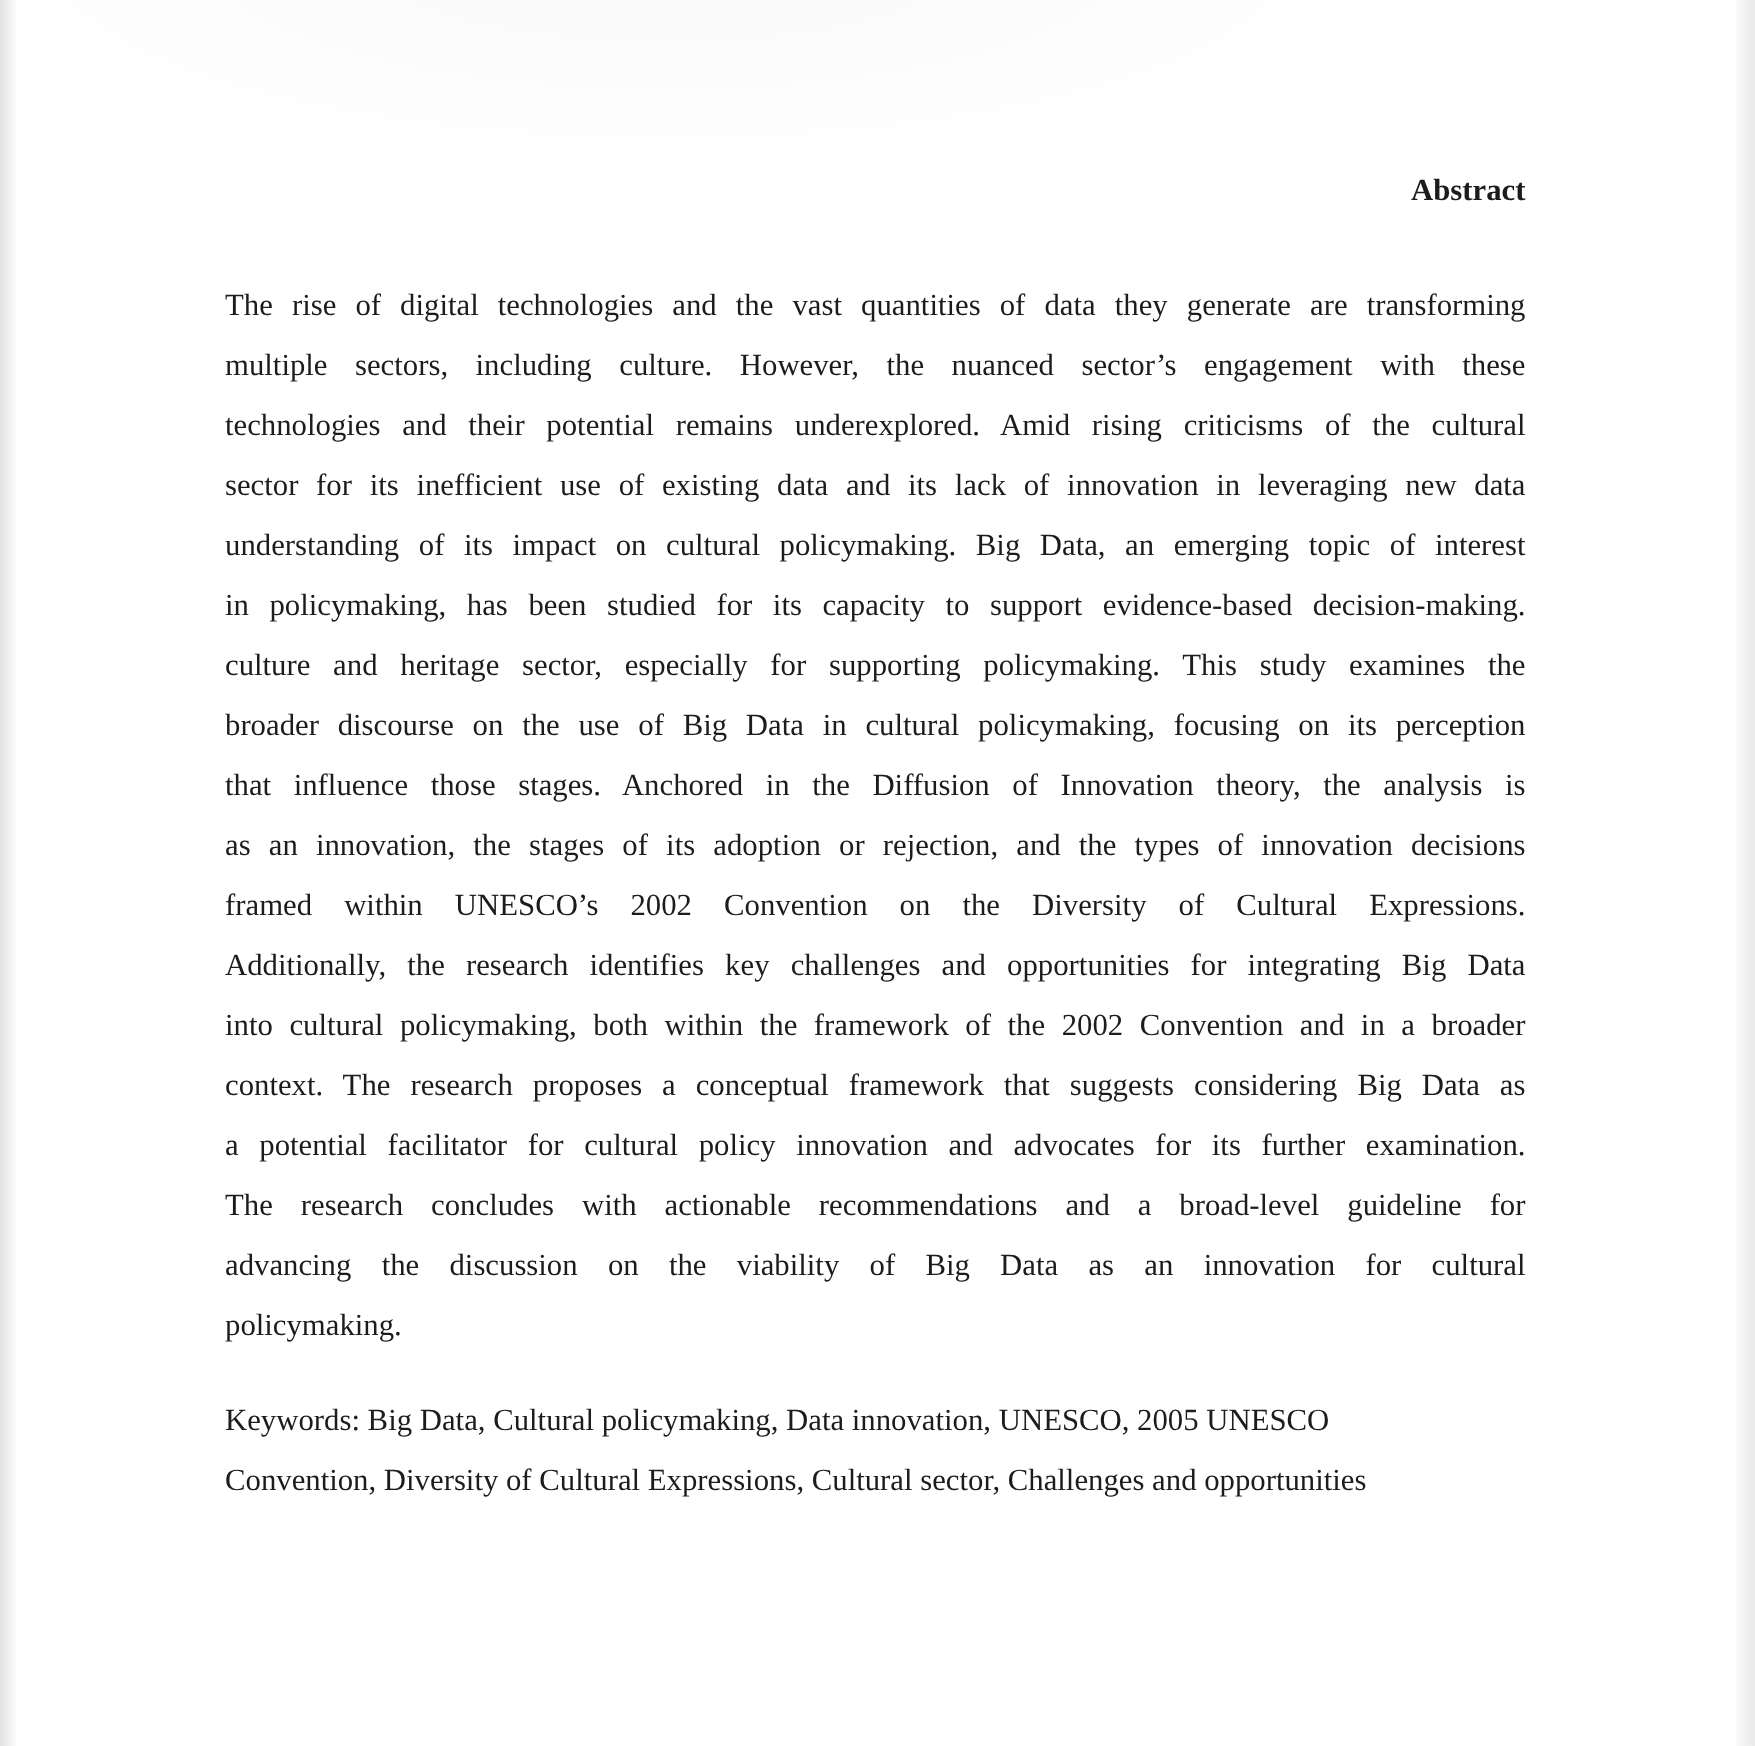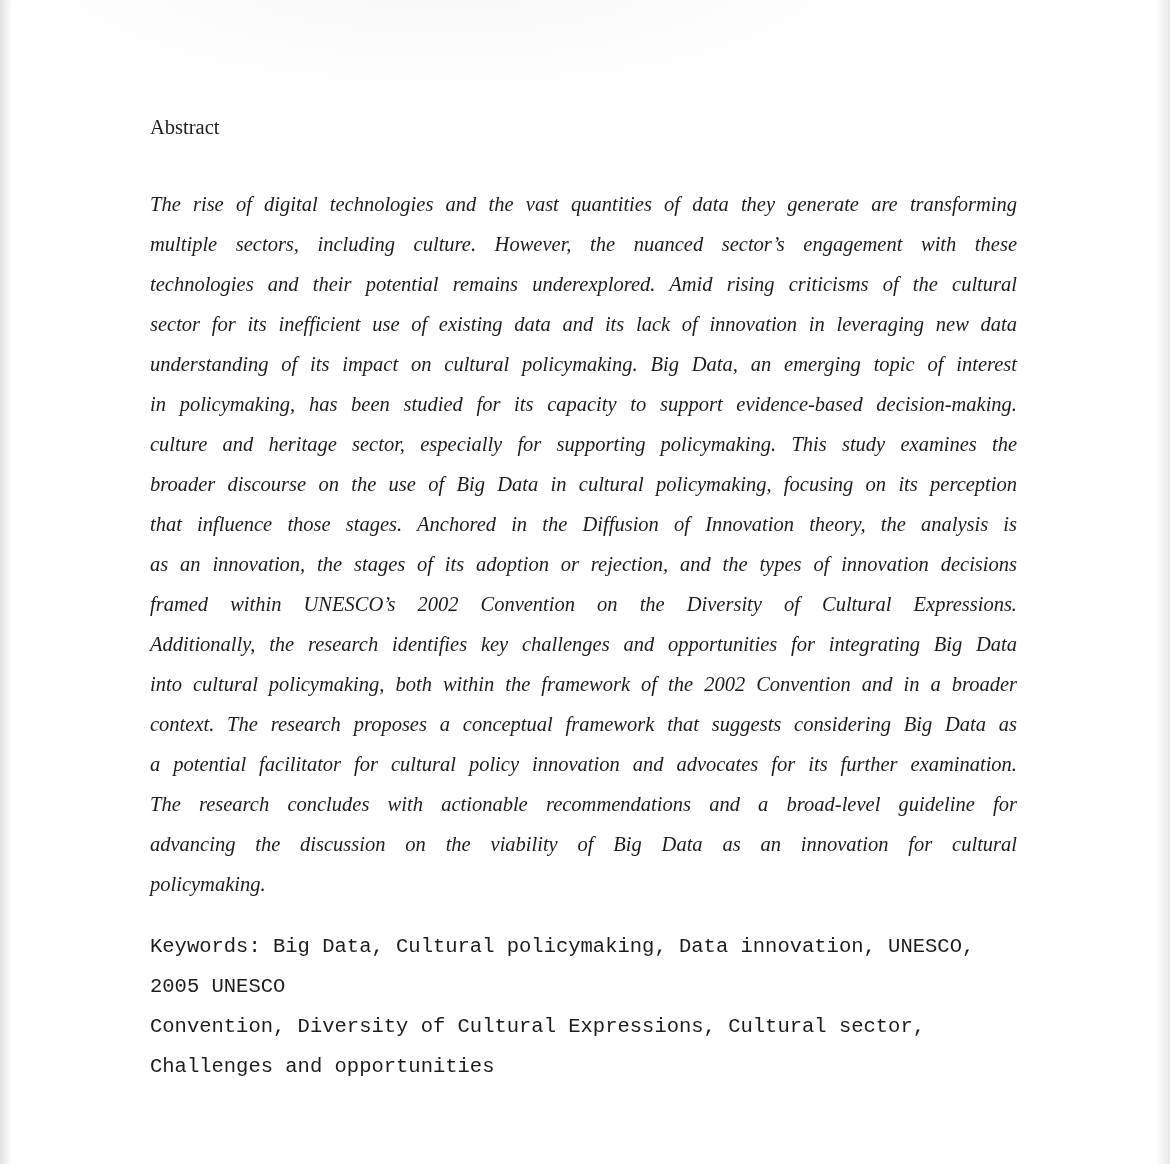--- a/index.html
+++ b/index.html
@@ -25,32 +25,32 @@
     background: radial-gradient(ellipse 640px 190px at 38% -12%,
                 rgba(120,120,130,0.055), rgba(255,255,255,0) 75%);
     pointer-events: none;
   }
   .content {
     position: absolute; left: 150px; top: 0; width: 867px;
     font-size: 20.5px; line-height: 40px;
   }
   .title {
     margin: 107px 0 0 0;
-    font-size: 20.5px; font-weight: normal;
-    text-align: left; line-height: 40px;
+    font-size: 20.5px; font-weight: bold;
+    text-align: right; line-height: 40px;
   }
-  .abstract { margin-top: 37px; font-style: italic; }
+  .abstract { margin-top: 37px; }
   .jline {
     text-align: justify;
     -webkit-text-align-last: justify;
     text-align-last: justify;
     text-justify: inter-word;
   }
   .jline.last { text-align-last: left; -webkit-text-align-last: left; }
-  .keywords { margin-top: 23px; font-family: Liberation Mono, monospace; }
+  .keywords { margin-top: 23px; }
   .kline { text-align: left; }
 </style>
 </head>
 <body>
 
 <div class="page">
   <div class="top-shade"></div>
   <div class="edge-left"></div>
   <div class="edge-right"></div>
 

